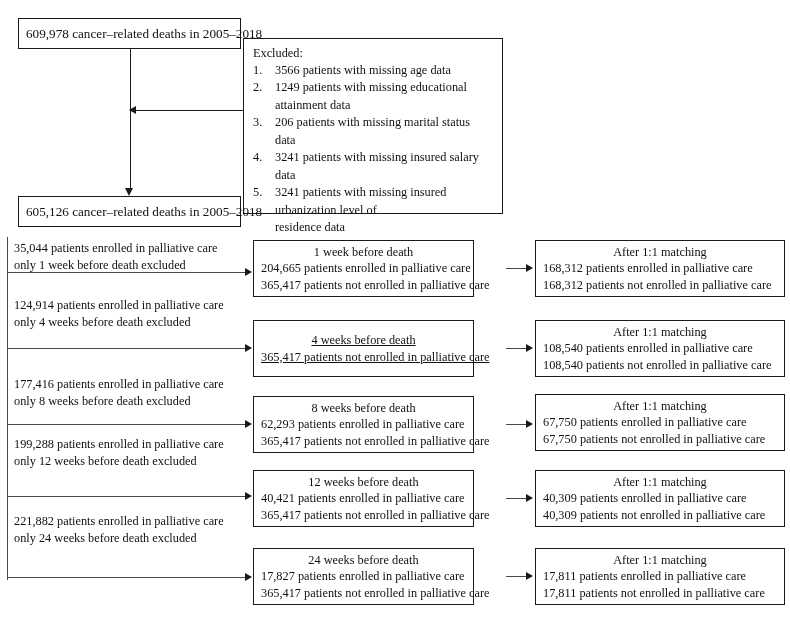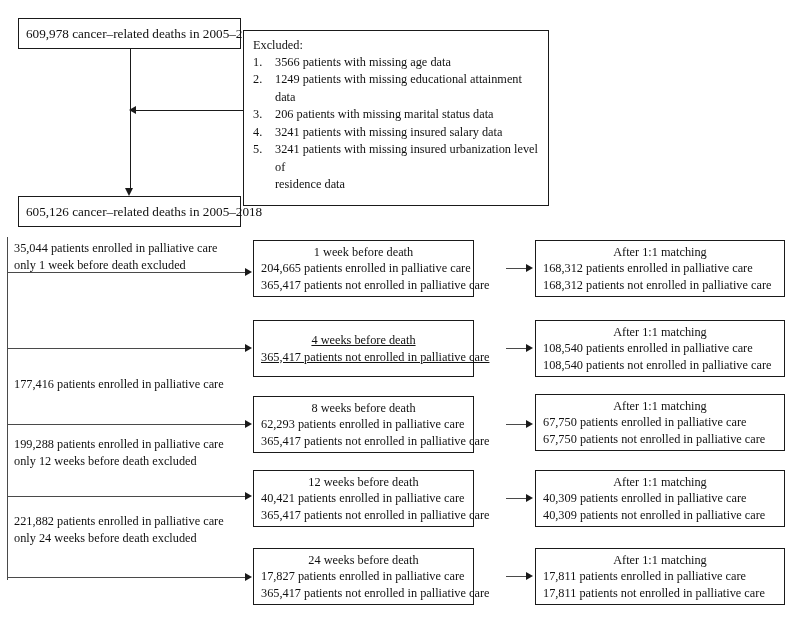--- a/index.html
+++ b/index.html
@@ -37,21 +37,21 @@
   
   #box-total {
     left: 18px; top: 18px; width: 223px; height: 31px;
     font-size: 13.2px;
   }
   #box-included {
     left: 18px; top: 196px; width: 223px; height: 31px;
     font-size: 13.2px;
   }
   #box-excluded {
-    left: 243px; top: 30px; width: 306px; height: 176px;
+    left: 243px; top: 38px; width: 260px; height: 176px;
     font-size: 12.3px;
     justify-content: flex-start;
     padding: 7px 9px 5px 9px;
   }
   #box-excluded .head { margin-bottom: 1px; }
   #box-excluded ol {
     margin: 0; padding: 0; list-style: none;
   }
   #box-excluded li {
     display: flex;
@@ -176,22 +176,27 @@
   <div class="box" id="box-included">
     <span class="line ctr">605,126 cancer–related deaths in 2005–2018</span>
   </div>
 
   <div class="vline" style="left:7px; top:237px; height:343px; background:#4a4a4a; width:1.2px;"></div>
 
   <div class="excl-label" style="top:240px;">
     <div>35,044 patients enrolled in palliative care</div>
     <div>only 1 week before death excluded</div>
   </div>
+  <div class="excl-label" style="top:297px;">
+    <div>124,914 patients enrolled in palliative care</div>
+    <div>only 4 weeks before death excluded</div>
+  </div>
   <div class="excl-label" style="top:376px;">
     <div>177,416 patients enrolled in palliative care</div>
+    <div>only 8 weeks before death excluded</div>
   </div>
   <div class="excl-label" style="top:436px;">
     <div>199,288 patients enrolled in palliative care</div>
     <div>only 12 weeks before death excluded</div>
   </div>
   <div class="excl-label" style="top:513px;">
     <div>221,882 patients enrolled in palliative care</div>
     <div>only 24 weeks before death excluded</div>
   </div>
 

